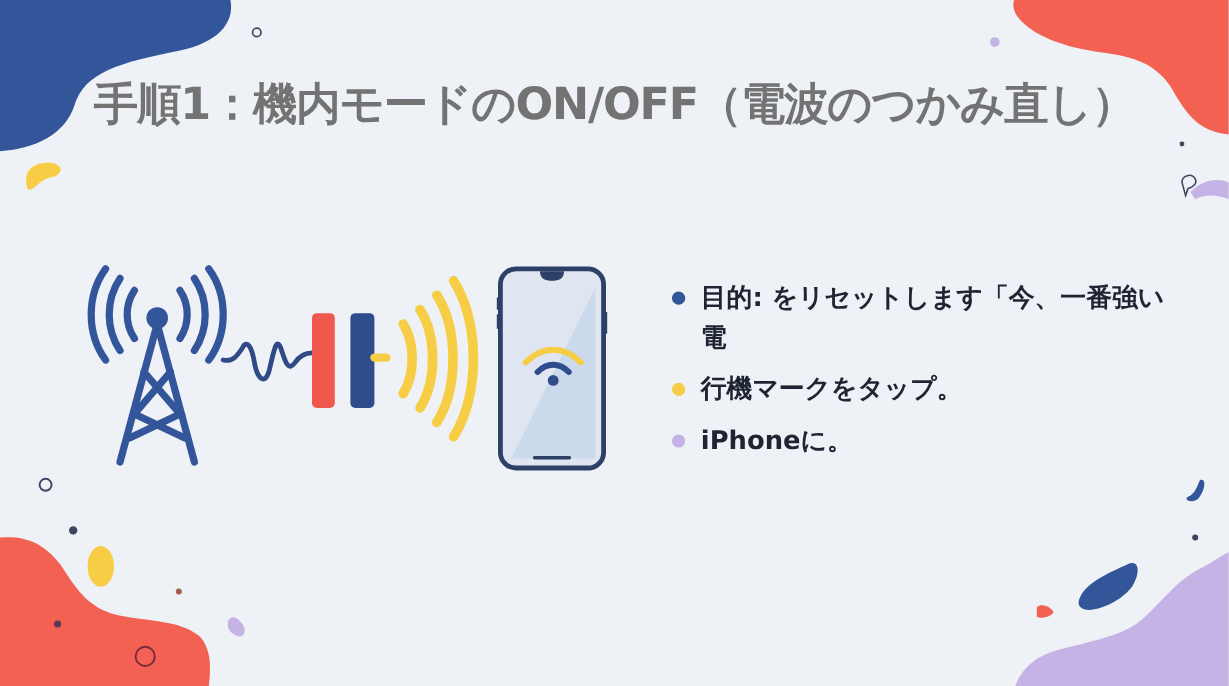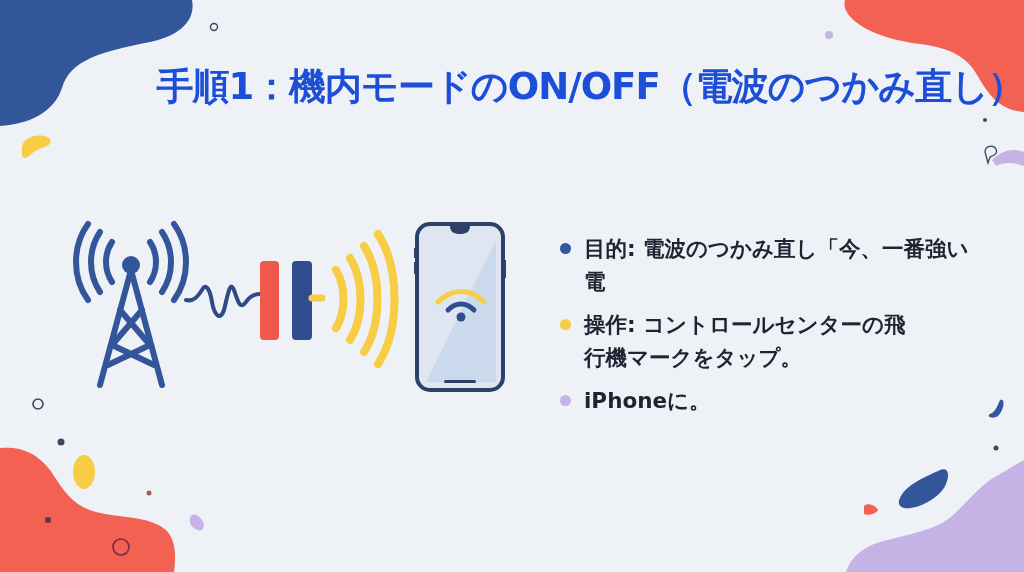--- a/index.html
+++ b/index.html
@@ -8,24 +8,24 @@
       background: #eef1f6;
       font-family: "DejaVu Sans", "Liberation Sans", sans-serif;
       color: #23304a;
       position: relative;
     }
     .slide { position: absolute; left: 0; top: 0; width: 1024px; height: 572px; overflow: hidden; }
     .deco { position: absolute; left: 0; top: 0; width: 1024px; height: 572px; pointer-events: none; }
     .title {
       position: absolute;
       left: 0; top: 62px; width: 1024px;
-      text-align: right;
+      text-align: center;
       font-size: 37px;
       font-weight: bold;
-      color: #1d4ed8;
+      color: #737373;
       letter-spacing: -1px;
     }
     .illustration { position: absolute; left: 60px; top: 210px; width: 460px; height: 200px; }
     .bullets {
       position: absolute;
       left: 560px; top: 232px; width: 420px;
       list-style: none;
     }
     .bullet {
       position: relative;
@@ -126,25 +126,24 @@
     <g fill="none" stroke-linecap="round">
       <path d="M378,92 C392,78 410,78 424,92" stroke="#f7cd45" stroke-width="5"></path>
       <path d="M388,100 C396,92 406,92 414,100" stroke="#2f4d8c" stroke-width="5"></path>
     </g>
     <circle cx="401" cy="107" r="4.5" fill="#2f4d8c"></circle>
   </svg>
 
   <ul class="bullets">
     <li class="bullet">
       <span class="dot" style="background:#33559a"></span>
-      <span class="txt">目的: 電波のつかみ直し「今、一番強い電</span>
+      <span class="txt">目的: をリセットします「今、一番強い電</span>
     </li>
     <li class="bullet">
       <span class="dot" style="background:#f7cd45"></span>
-      <span class="txt">操作: コントロールセンターの飛</span>
       <span class="txt">行機マークをタップ。</span>
     </li>
     <li class="bullet">
       <span class="dot" style="background:#c5b3e6"></span>
       <span class="txt">iPhoneに。</span>
     </li>
   </ul>
 </div>
 
 </body></html>

